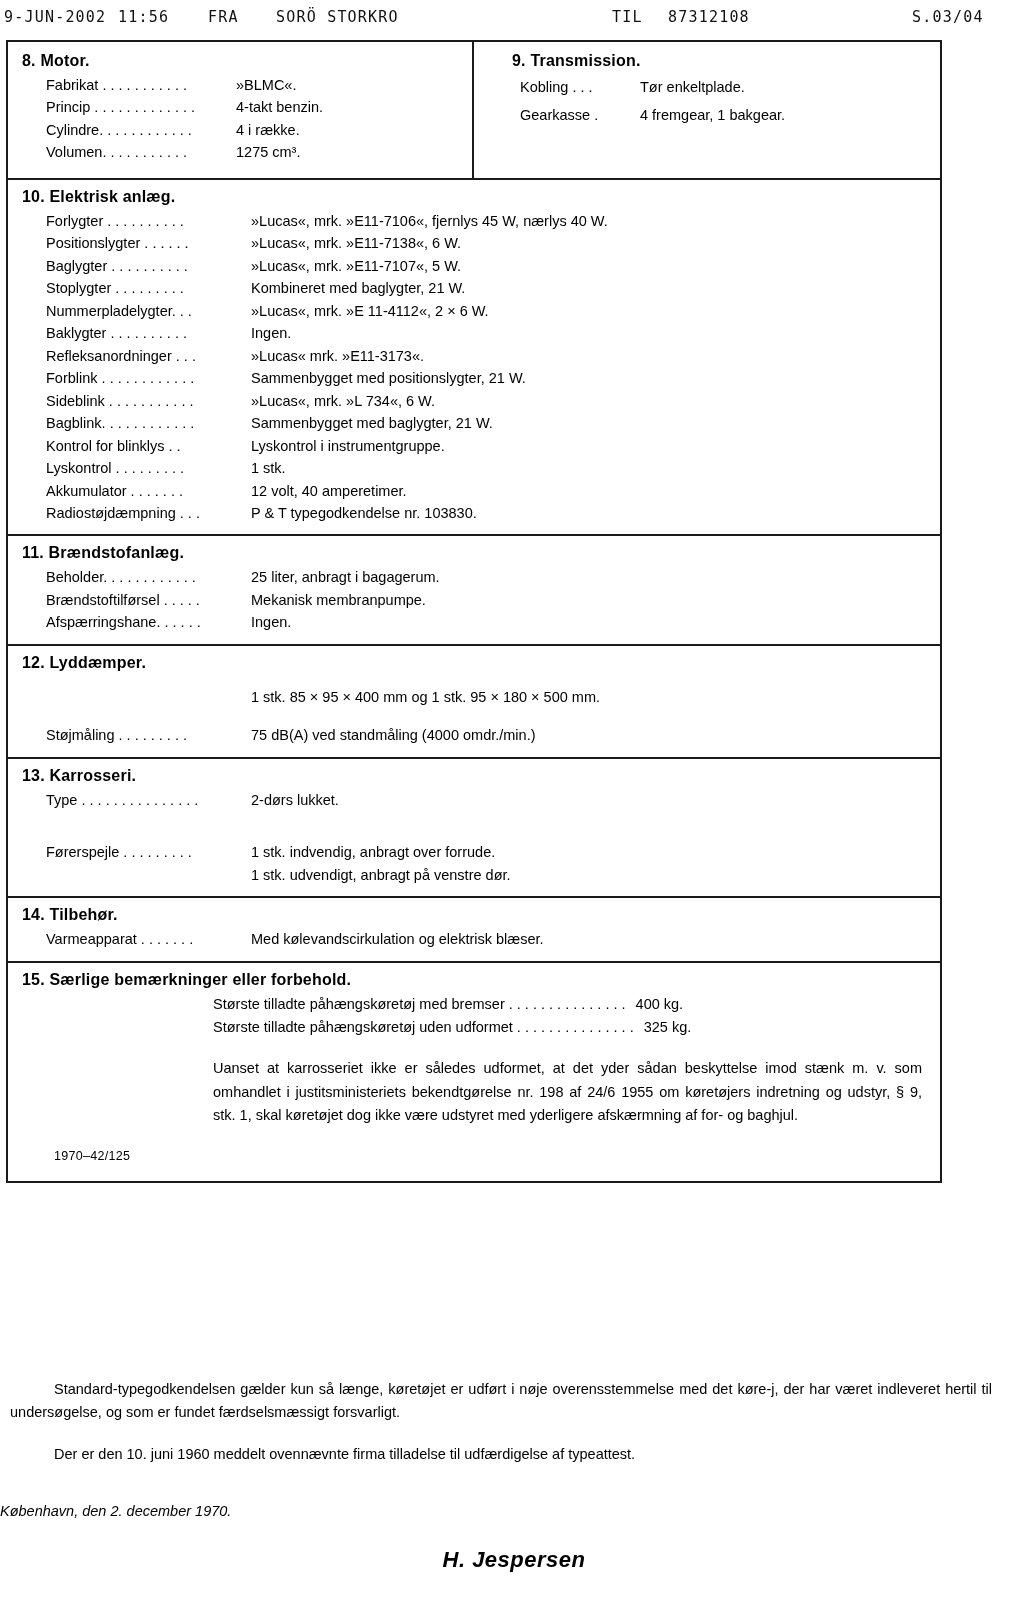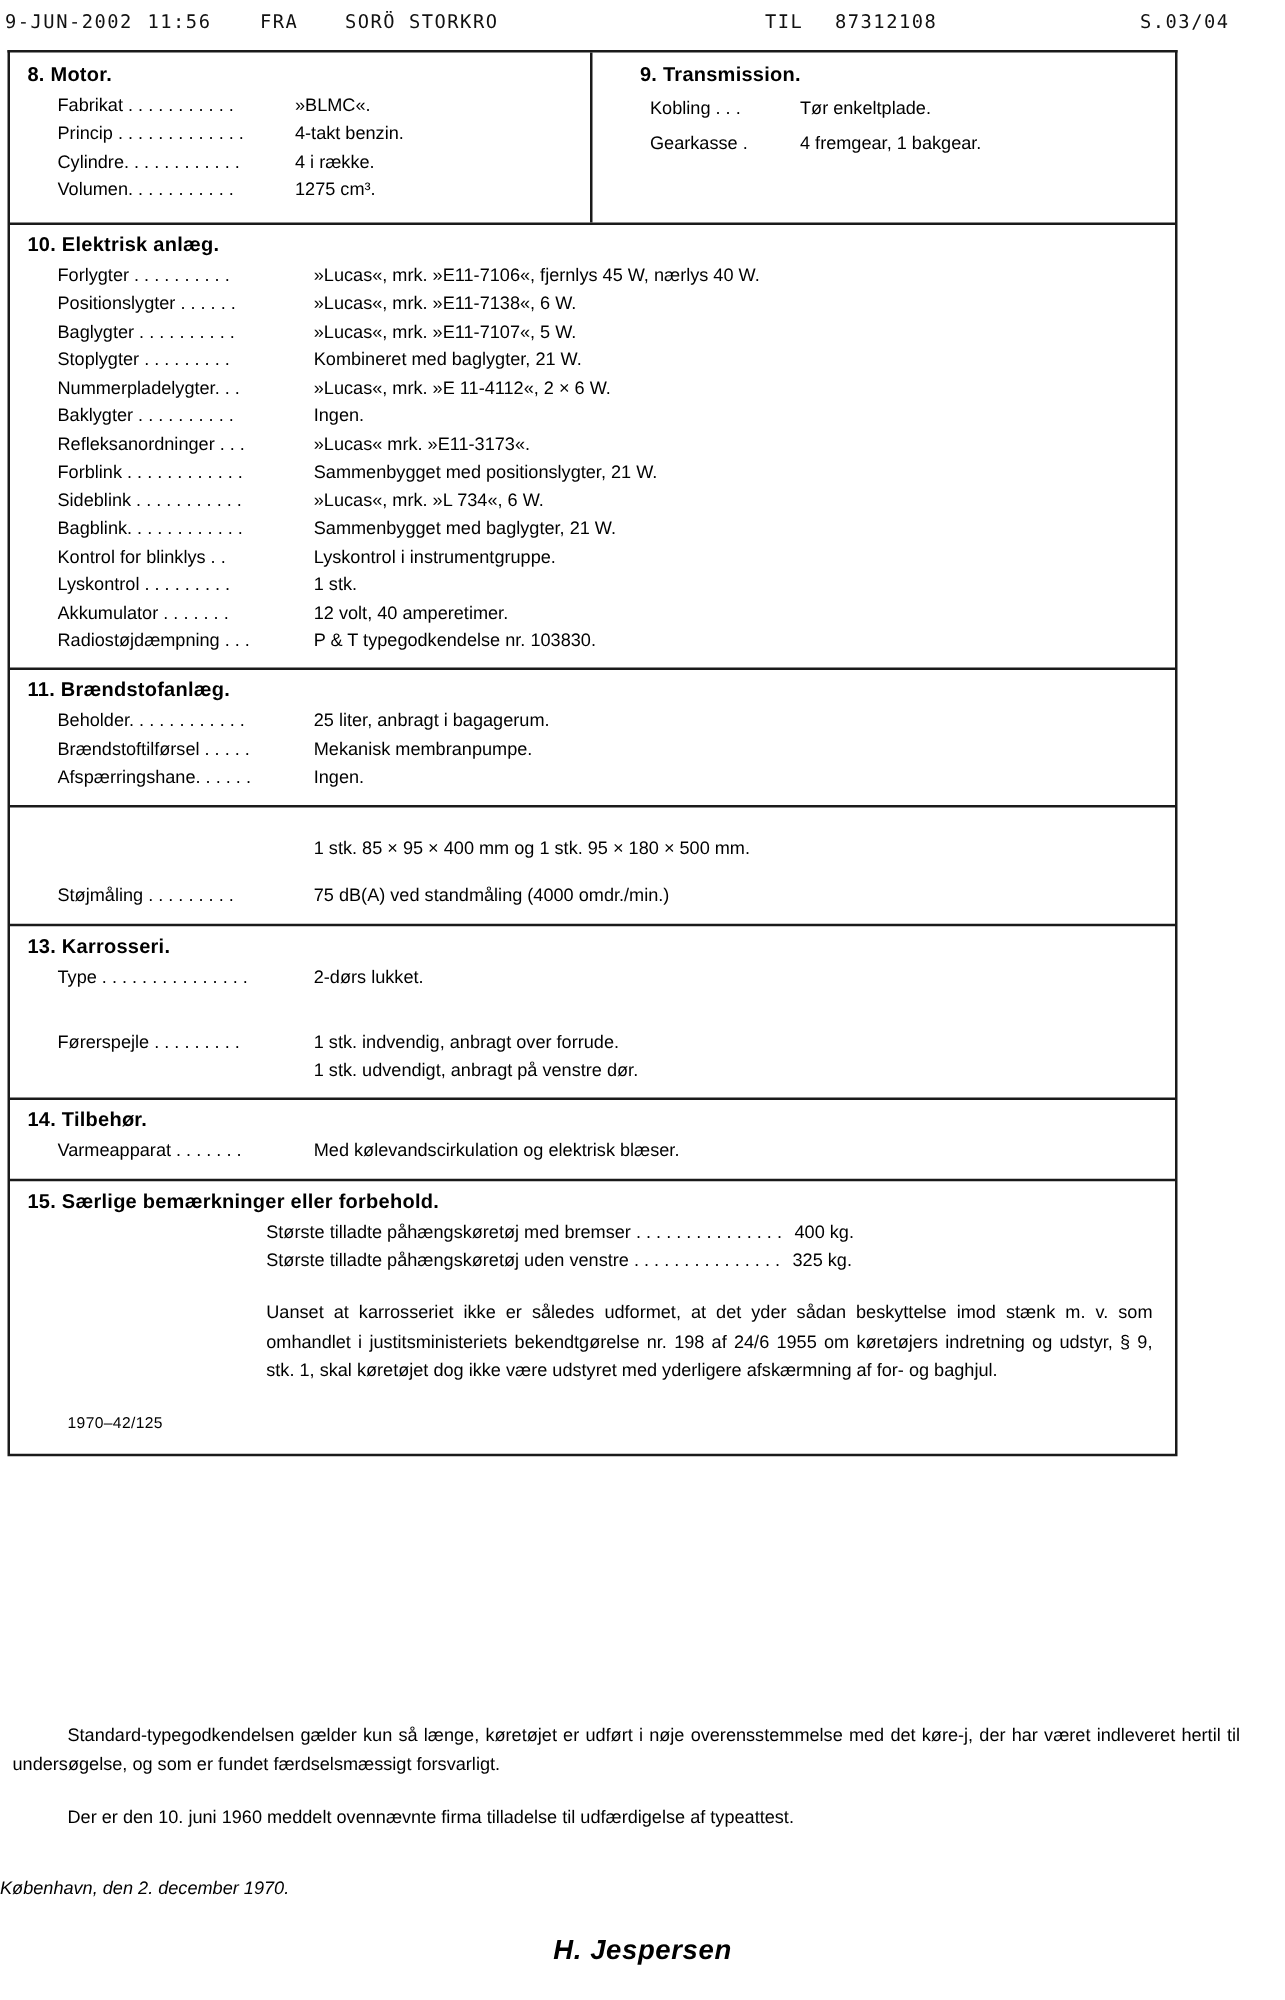--- a/index.html
+++ b/index.html
@@ -291,20 +291,21 @@
         <div class="val">Mekanisk membranpumpe.</div>
       </div>
       <div class="row">
         <div class="lbl">Afspærringshane. . . . . .</div>
         <div class="val">Ingen.</div>
       </div>
     </div>
   </div>
 
   <div class="sect">
+    <div class="sect-title">12. Lyddæmper.</div>
     <div class="rows">
       <div class="row sp-top">
         <div class="lbl"></div>
         <div class="val">1 stk. 85 × 95 × 400 mm og 1 stk. 95 × 180 × 500 mm.</div>
       </div>
       <div class="row sp-mid">
         <div class="lbl">Støjmåling . . . . . . . . .</div>
         <div class="val">75 dB(A) ved standmåling (4000 omdr./min.)</div>
       </div>
     </div>
@@ -339,21 +340,21 @@
   </div>
 
   <div class="sect sect-last">
     <div class="sect-title">15. Særlige bemærkninger eller forbehold.</div>
 
     <div class="s15-line">
       <span class="txt">Største tilladte påhængskøretøj med bremser . . . . . . . . . . . . . . .</span>
       <span class="kg">400 kg.</span>
     </div>
     <div class="s15-line">
-      <span class="txt">Største tilladte påhængskøretøj uden venstre . . . . . . . . . . . . . . .</span>
+      <span class="txt">Største tilladte påhængskøretøj uden udformet . . . . . . . . . . . . . . .</span>
       <span class="kg">325 kg.</span>
     </div>
 
     <div class="para">Uanset at karrosseriet ikke er således udformet, at det yder sådan beskyttelse imod stænk m. v. som omhandlet i justitsministeriets bekendtgørelse nr. 198 af 24/6 1955 om køretøjers indretning og udstyr, § 9, stk. 1, skal køretøjet dog ikke være udstyret med yderligere afskærmning af for- og baghjul.</div>
 
     <div class="docnum">1970–42/125</div>
   </div>
 
 </div>
 

